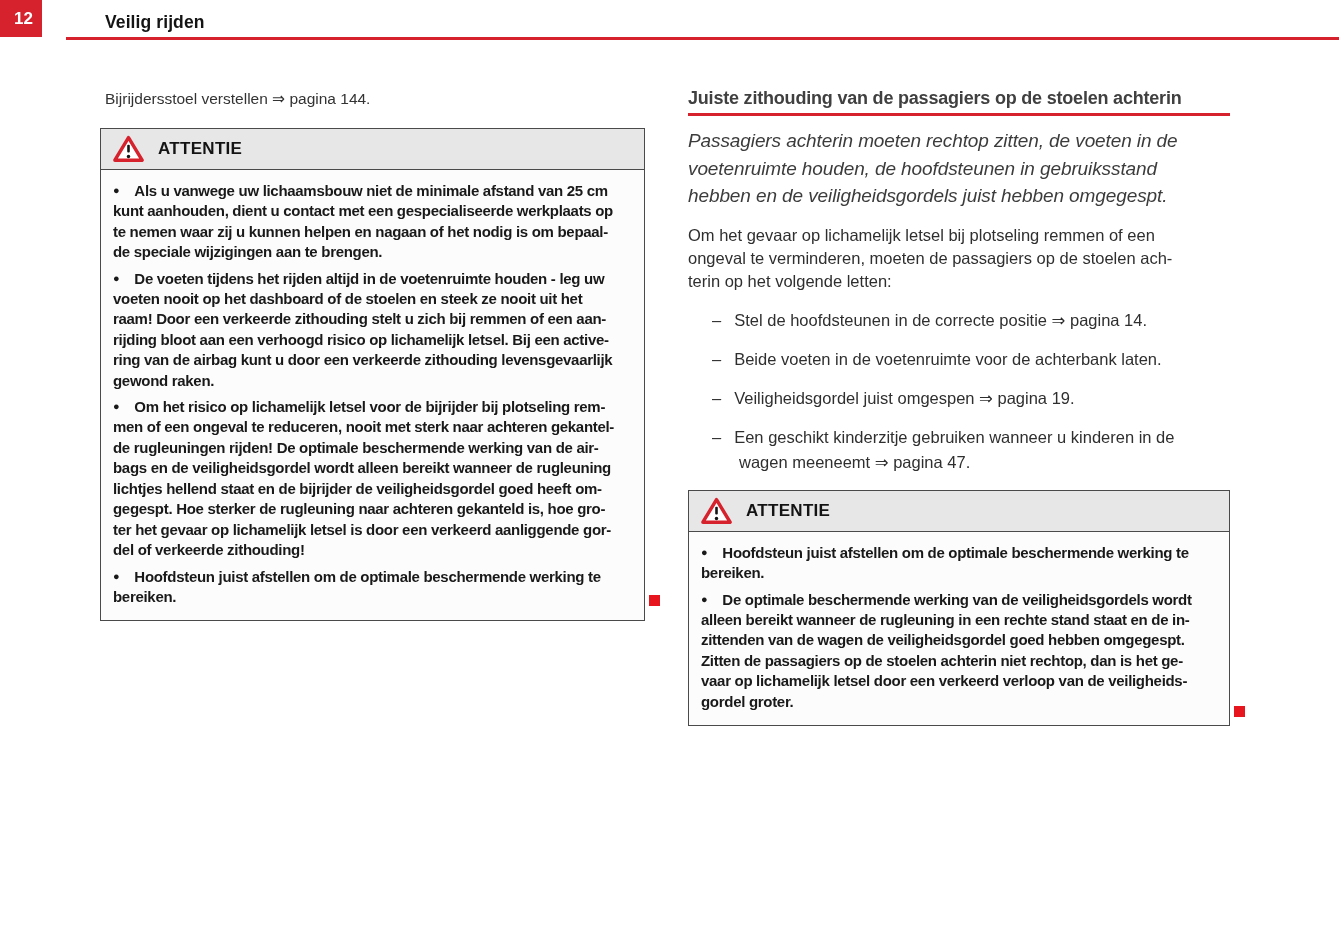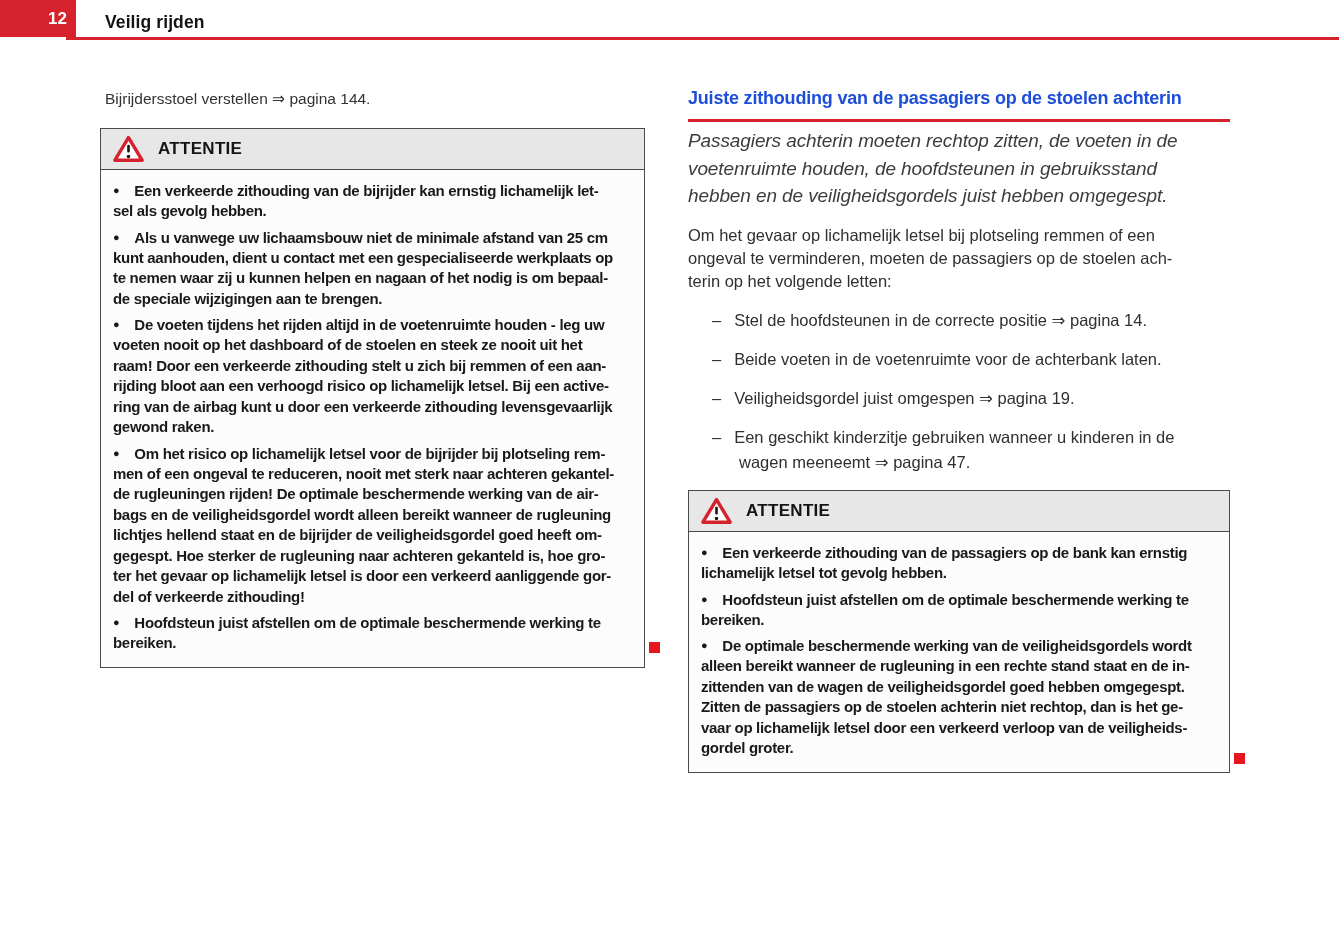--- a/index.html
+++ b/index.html
@@ -3,21 +3,21 @@
 <meta charset="utf-8">
 <style>
   html,body{margin:0;padding:0;}
   body{
     width:1339px;height:938px;position:relative;background:#ffffff;
     font-family:"Liberation Sans","DejaVu Sans",sans-serif;
     -webkit-font-smoothing:antialiased;
   }
   
   .page-num{
-    position:absolute;left:0;top:0;width:76px;height:37px;background:#d5222d;
+    position:absolute;left:0;top:0;width:42px;height:37px;background:#d5222d;
     color:#ffffff;font-size:17px;font-weight:bold;
     display:flex;align-items:center;justify-content:flex-end;
     padding-right:9px;box-sizing:border-box;
   }
   .chapter-title{
     position:absolute;left:105px;top:12px;font-size:17.5px;font-weight:bold;color:#141414;
     letter-spacing:0.1px;
   }
   .header-rule{
     position:absolute;left:66px;top:37px;height:3px;right:0;background:#d5222d;
@@ -44,22 +44,22 @@
   }
   .blt{font-size:11px;margin-right:15px;vertical-align:1.5px;}
   .end-marker{
     position:absolute;width:11px;height:11px;background:#e7151d;
   }
   .end-marker.lm{right:-16px;bottom:14px;}
   .end-marker.rm{right:-16px;bottom:8px;}
   
   .section-heading{
     position:absolute;left:688px;top:88px;width:542px;
-    font-size:18px;font-weight:bold;color:#1d4ed8;
-    padding-bottom:10px;border-bottom:3px solid #d5222d;letter-spacing:-0.2px;
+    font-size:18px;font-weight:bold;color:#404040;
+    padding-bottom:4px;border-bottom:3px solid #d5222d;letter-spacing:-0.2px;
   }
   .lead-italic{
     position:absolute;left:688px;top:127px;width:542px;
     font-size:19px;font-style:italic;color:#3c3c3c;line-height:27.5px;white-space:pre-line;
     letter-spacing:-0.1px;
   }
   .body-par{
     position:absolute;left:688px;top:224px;width:542px;
     font-size:16.5px;color:#2f2f2f;line-height:23px;white-space:pre-line;
   }
@@ -82,22 +82,20 @@
 <div class="wbox left">
   <div class="wbox-header">
     <svg class="warn-icon" width="31" height="28" viewBox="0 0 36 32">
       <path d="M18 2.8 L33.8 29 L2.2 29 Z" fill="#ffffff" stroke="#d5222d" stroke-width="4" stroke-linejoin="round"></path>
       <rect x="16.5" y="11" width="3" height="9.2" rx="1.2" fill="#141414"></rect>
       <circle cx="18" cy="24.6" r="2" fill="#141414"></circle>
     </svg>
     <span class="wbox-title">ATTENTIE</span>
   </div>
   <div class="wbox-body">
-    <p class="w-item"><span class="blt">●</span><span>Een verkeerde zithouding van de bijrijder kan ernstig lichamelijk let-
-sel als gevolg hebben.</span></p>
     <p class="w-item"><span class="blt">●</span><span>Als u vanwege uw lichaamsbouw niet de minimale afstand van 25 cm
 kunt aanhouden, dient u contact met een gespecialiseerde werkplaats op
 te nemen waar zij u kunnen helpen en nagaan of het nodig is om bepaal-
 de speciale wijzigingen aan te brengen.</span></p>
     <p class="w-item"><span class="blt">●</span><span>De voeten tijdens het rijden altijd in de voetenruimte houden - leg uw
 voeten nooit op het dashboard of de stoelen en steek ze nooit uit het
 raam! Door een verkeerde zithouding stelt u zich bij remmen of een aan-
 rijding bloot aan een verhoogd risico op lichamelijk letsel. Bij een active-
 ring van de airbag kunt u door een verkeerde zithouding levensgevaarlijk
 gewond raken.</span></p>
@@ -134,22 +132,20 @@
 <div class="wbox right">
   <div class="wbox-header">
     <svg class="warn-icon" width="31" height="28" viewBox="0 0 36 32">
       <path d="M18 2.8 L33.8 29 L2.2 29 Z" fill="#ffffff" stroke="#d5222d" stroke-width="4" stroke-linejoin="round"></path>
       <rect x="16.5" y="11" width="3" height="9.2" rx="1.2" fill="#141414"></rect>
       <circle cx="18" cy="24.6" r="2" fill="#141414"></circle>
     </svg>
     <span class="wbox-title">ATTENTIE</span>
   </div>
   <div class="wbox-body">
-    <p class="w-item"><span class="blt">●</span><span>Een verkeerde zithouding van de passagiers op de bank kan ernstig
-lichamelijk letsel tot gevolg hebben.</span></p>
     <p class="w-item"><span class="blt">●</span><span>Hoofdsteun juist afstellen om de optimale beschermende werking te
 bereiken.</span></p>
     <p class="w-item"><span class="blt">●</span><span>De optimale beschermende werking van de veiligheidsgordels wordt
 alleen bereikt wanneer de rugleuning in een rechte stand staat en de in-
 zittenden van de wagen de veiligheidsgordel goed hebben omgegespt.
 Zitten de passagiers op de stoelen achterin niet rechtop, dan is het ge-
 vaar op lichamelijk letsel door een verkeerd verloop van de veiligheids-
 gordel groter.</span></p>
   </div>
   <div class="end-marker rm"></div>

